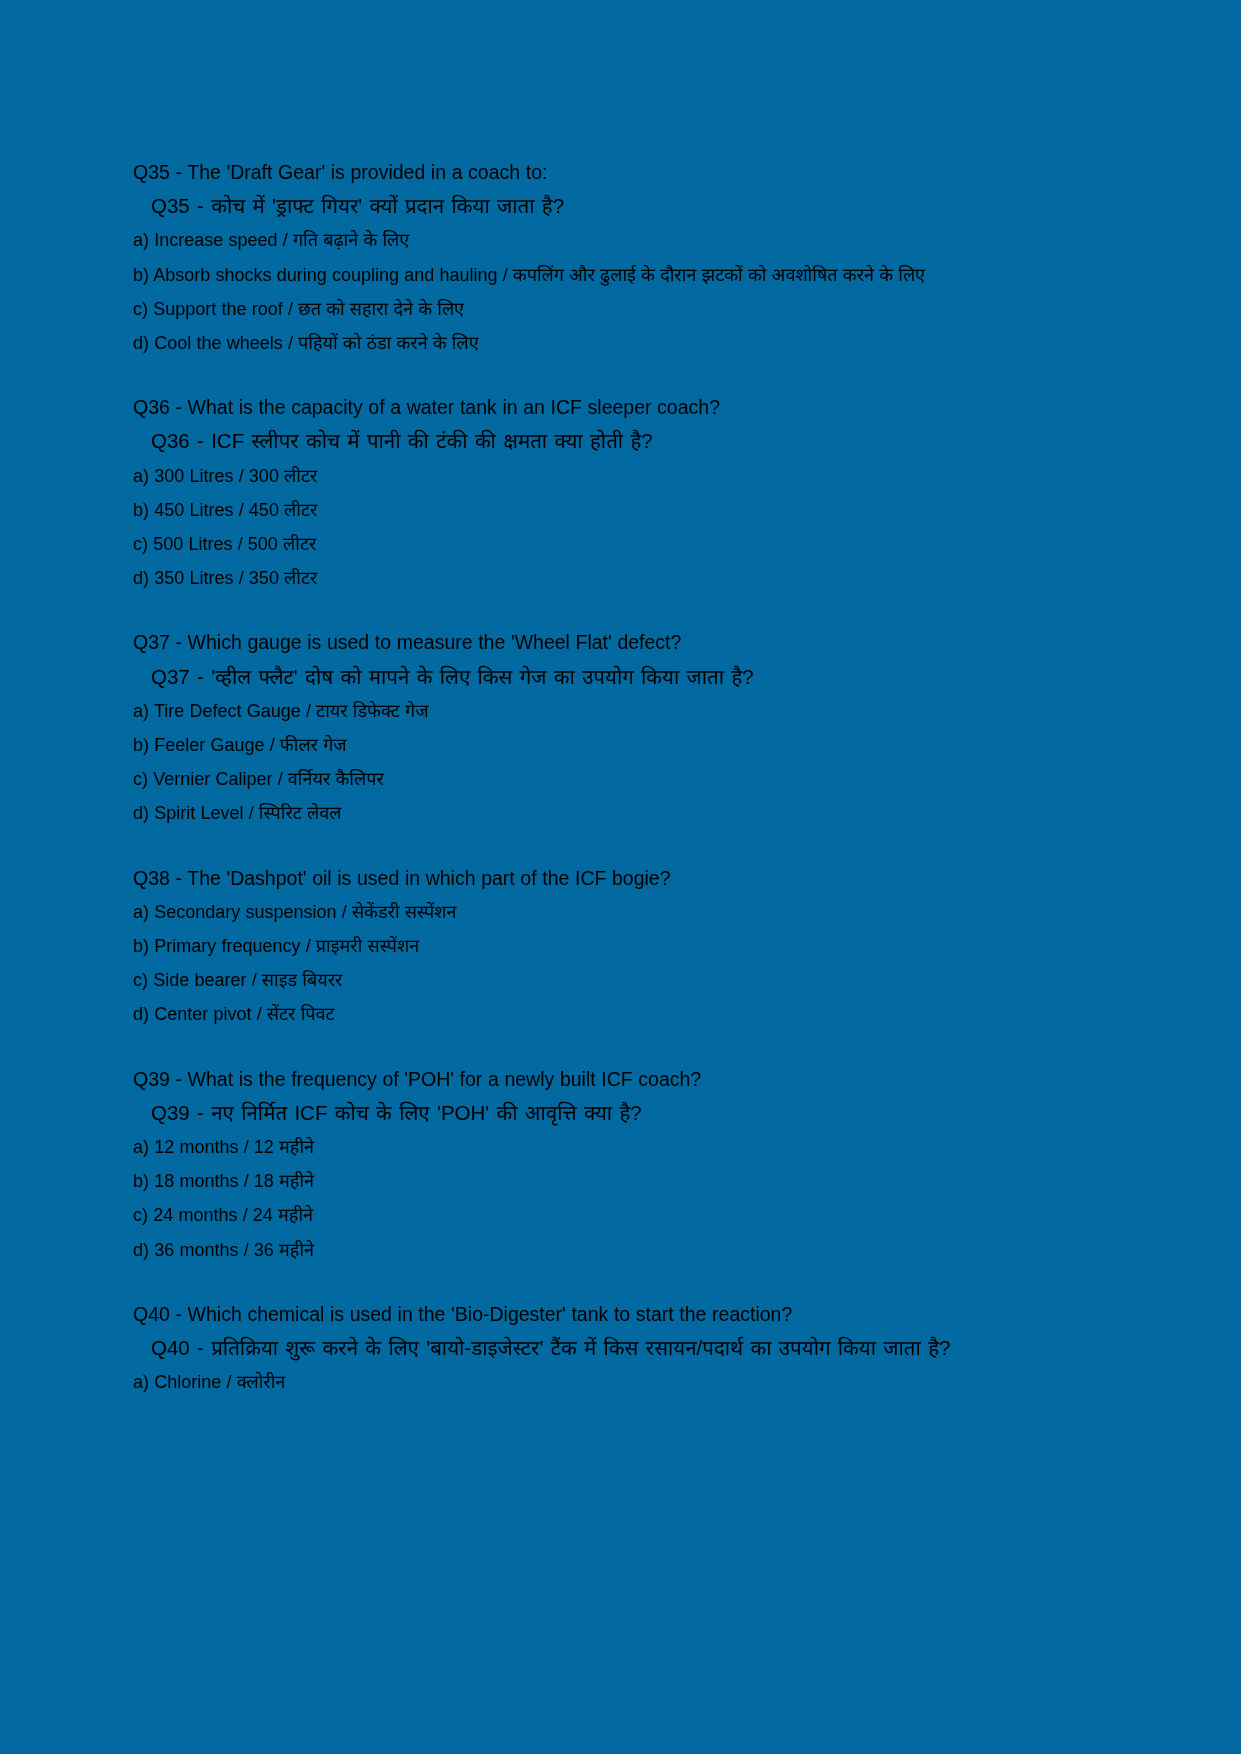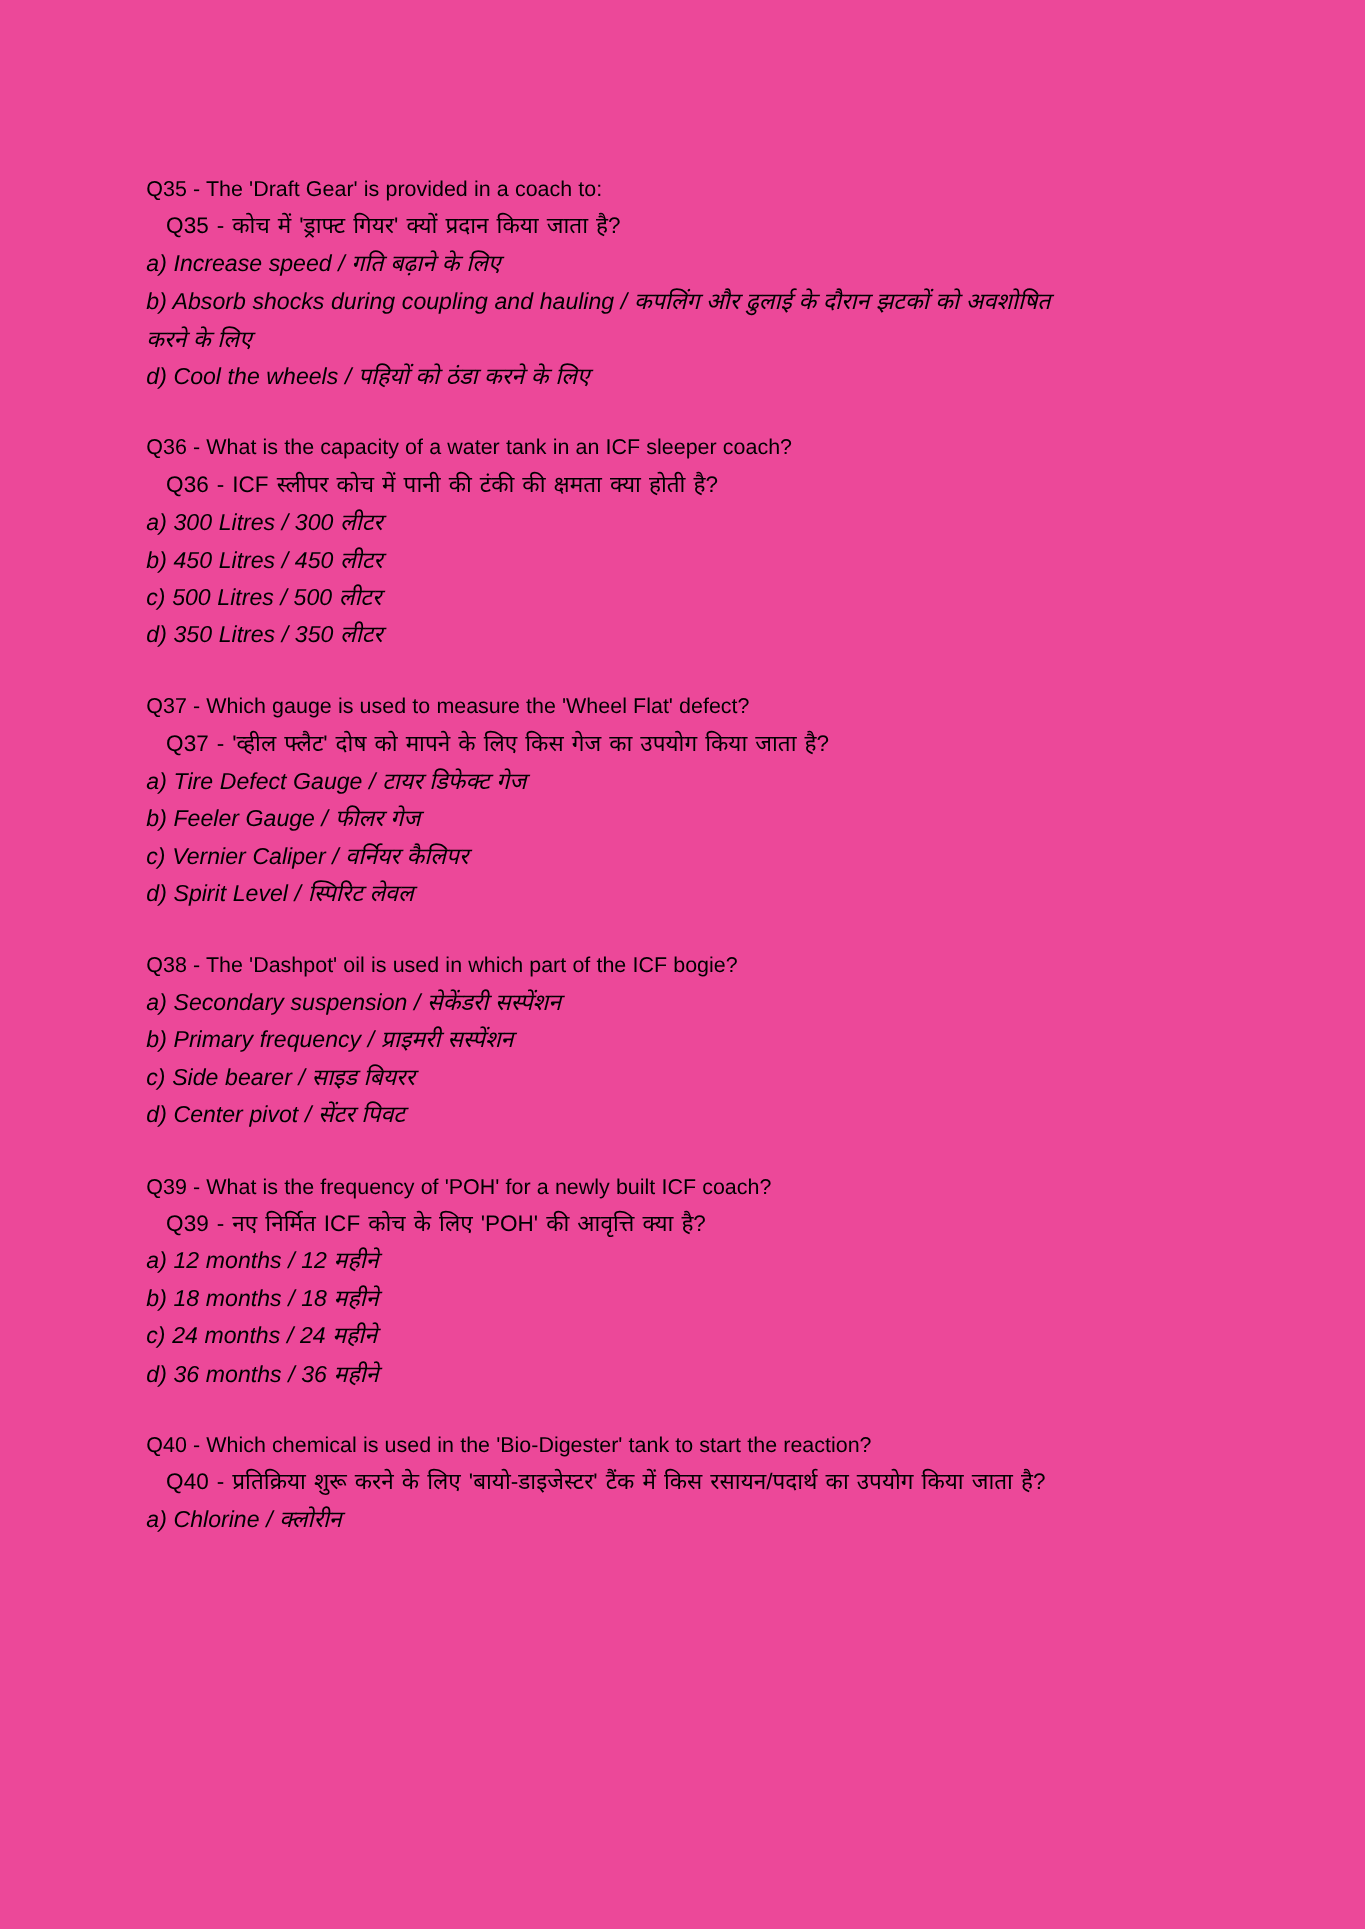--- a/index.html
+++ b/index.html
@@ -13,21 +13,21 @@
     font-family: "Liberation Sans", "DejaVu Sans", sans-serif;
     color: #000000;
     -webkit-font-smoothing: antialiased;
   }
   .page {
     position: relative;
     width: 1241px;
     height: 1754px;
     box-sizing: border-box;
     padding: 155px 130px 0 133px;
-    background: #ec4899;
+    background: #0369a1;
   }
   .doc-body {
     width: 845px;
   }
   .qblock {
     margin: 0 0 0 0;
   }
   .qblock + .qblock {
     margin-top: 30px;
   }
@@ -38,35 +38,35 @@
     white-space: pre-wrap;
     word-spacing: 0.2px;
   }
   .line.hindi {
     font-size: 20.5px;
     line-height: 34.2px;
     word-spacing: 1.6px;
     margin-left: 18px;
   }
   .line.opt {
-    font-size: 21px;
-    font-style: italic;
+    font-size: 18px;
   }
 </style>
 </head>
 <body>
 
 <div class="page">
   <div class="doc-body">
 
     <div class="qblock">
       <div class="line">Q35 - The 'Draft Gear' is provided in a coach to:</div>
       <div class="line hindi">Q35 - कोच में 'ड्राफ्ट गियर' क्यों प्रदान किया जाता है?</div>
       <div class="line opt">a) Increase speed / गति बढ़ाने के लिए</div>
       <div class="line opt">b) Absorb shocks during coupling and hauling / कपलिंग और ढुलाई के दौरान झटकों को अवशोषित करने के लिए</div>
+      <div class="line opt">c) Support the roof / छत को सहारा देने के लिए</div>
       <div class="line opt">d) Cool the wheels / पहियों को ठंडा करने के लिए</div>
     </div>
 
     <div class="qblock">
       <div class="line">Q36 - What is the capacity of a water tank in an ICF sleeper coach?</div>
       <div class="line hindi">Q36 - ICF स्लीपर कोच में पानी की टंकी की क्षमता क्या होती है?</div>
       <div class="line opt">a) 300 Litres / 300 लीटर</div>
       <div class="line opt">b) 450 Litres / 450 लीटर</div>
       <div class="line opt">c) 500 Litres / 500 लीटर</div>
       <div class="line opt">d) 350 Litres / 350 लीटर</div>

